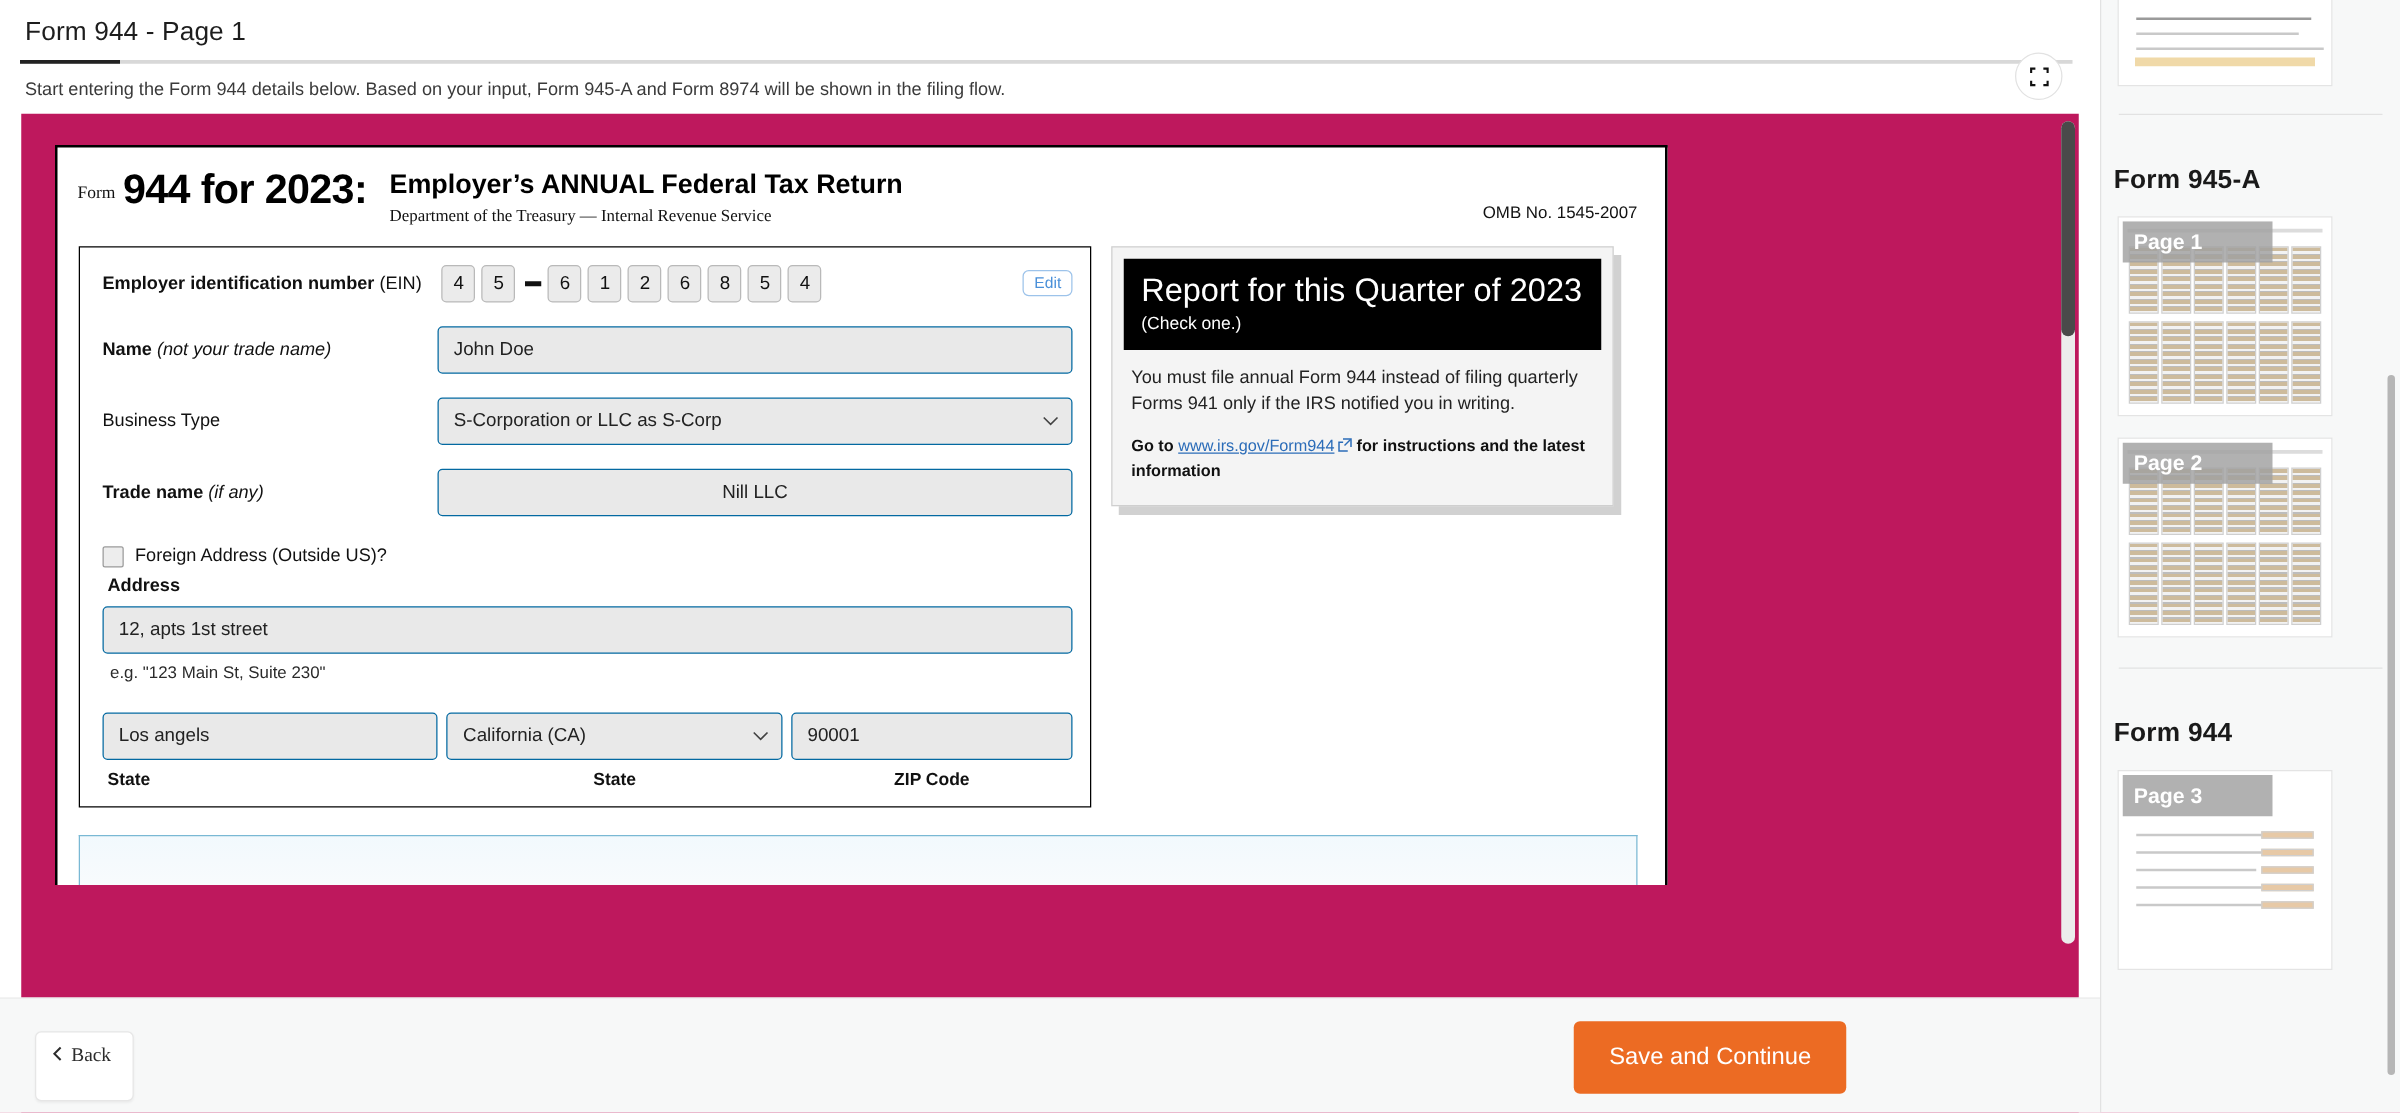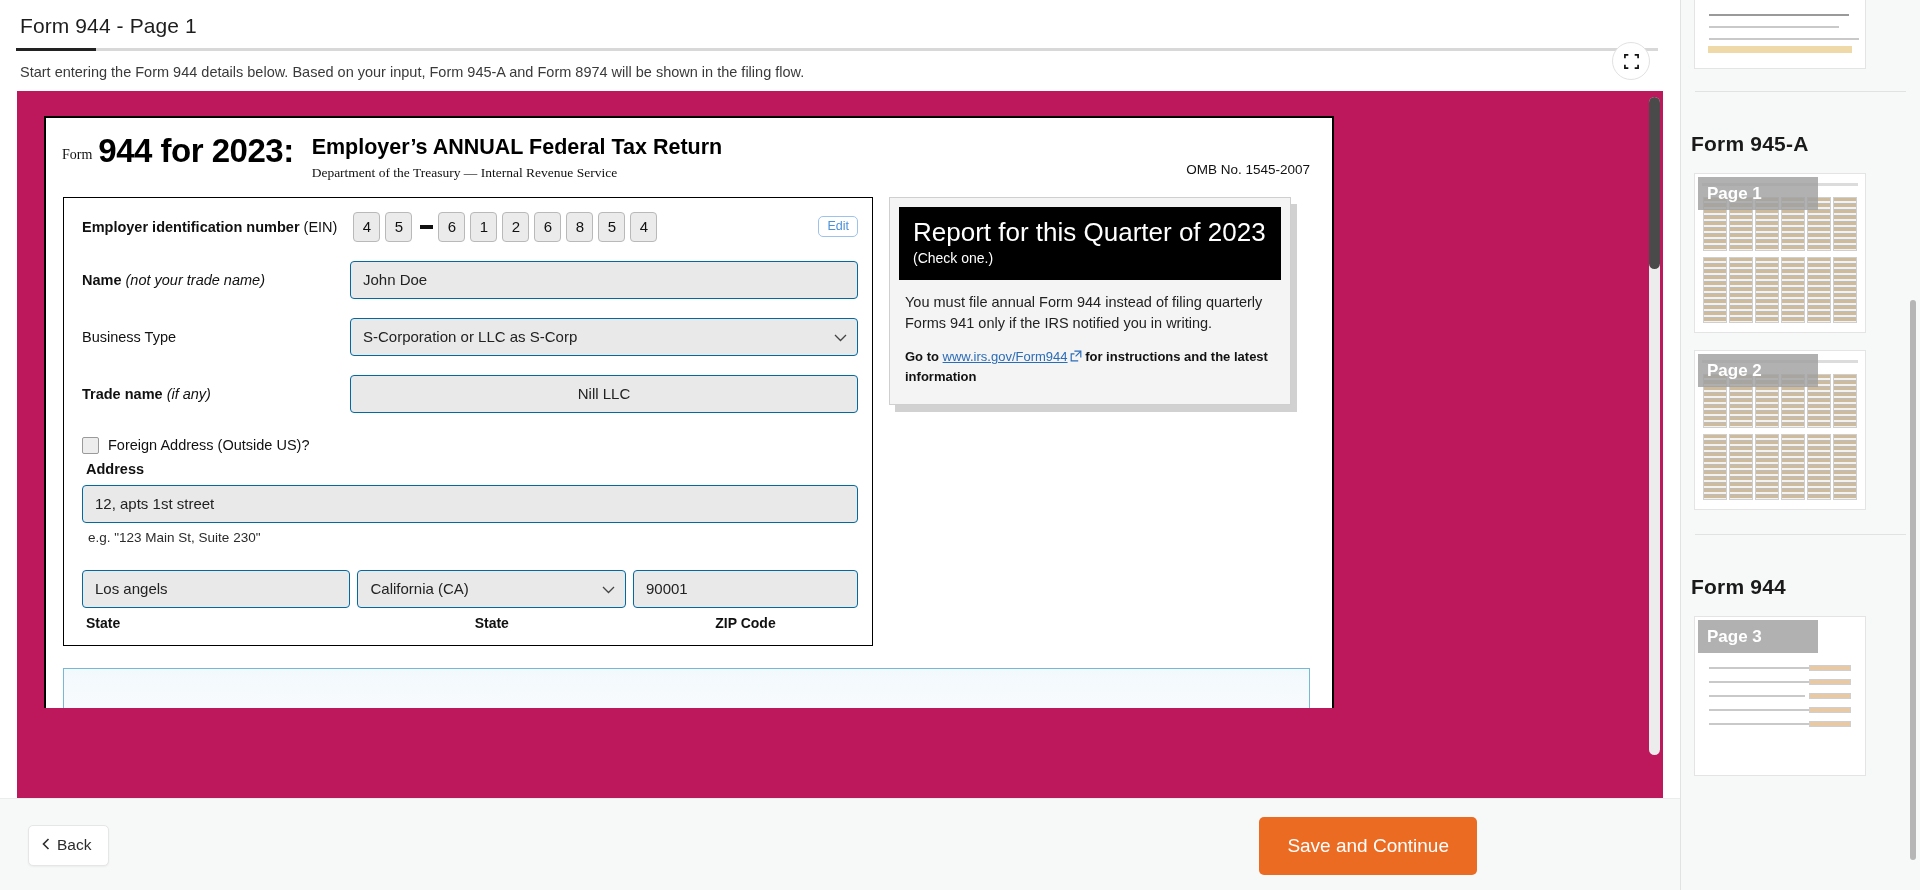--- a/index.html
+++ b/index.html
@@ -346,26 +346,26 @@
     height: 92px;
     background: #f7f8f8;
     border-top: 1px solid #ececec;
   }
   .back-btn {
     position: absolute;
     left: 28px; top: 26px;
     background: #fff;
     border: 1px solid #e6e6e6;
     border-radius: 5px;
-    padding: 10px 17px 11px 13px;
+    padding: 10px 17px 26px 13px;
     font-size: 15.5px;
     color: #2c2c2c;
     cursor: pointer;
     box-shadow: 0 1px 2px rgba(0,0,0,.05);
-    display: flex; align-items: flex-start; gap: 7px;
+    display: flex; align-items: flex-start; gap: 7px; font-family: Liberation Serif, serif;
   }
   .save-btn {
     position: absolute;
     right: 203px; top: 18px;
     background: #ec6b23;
     color: #fff;
     border: none;
     border-radius: 5px;
     font-size: 19px;
     padding: 18px 28px;

